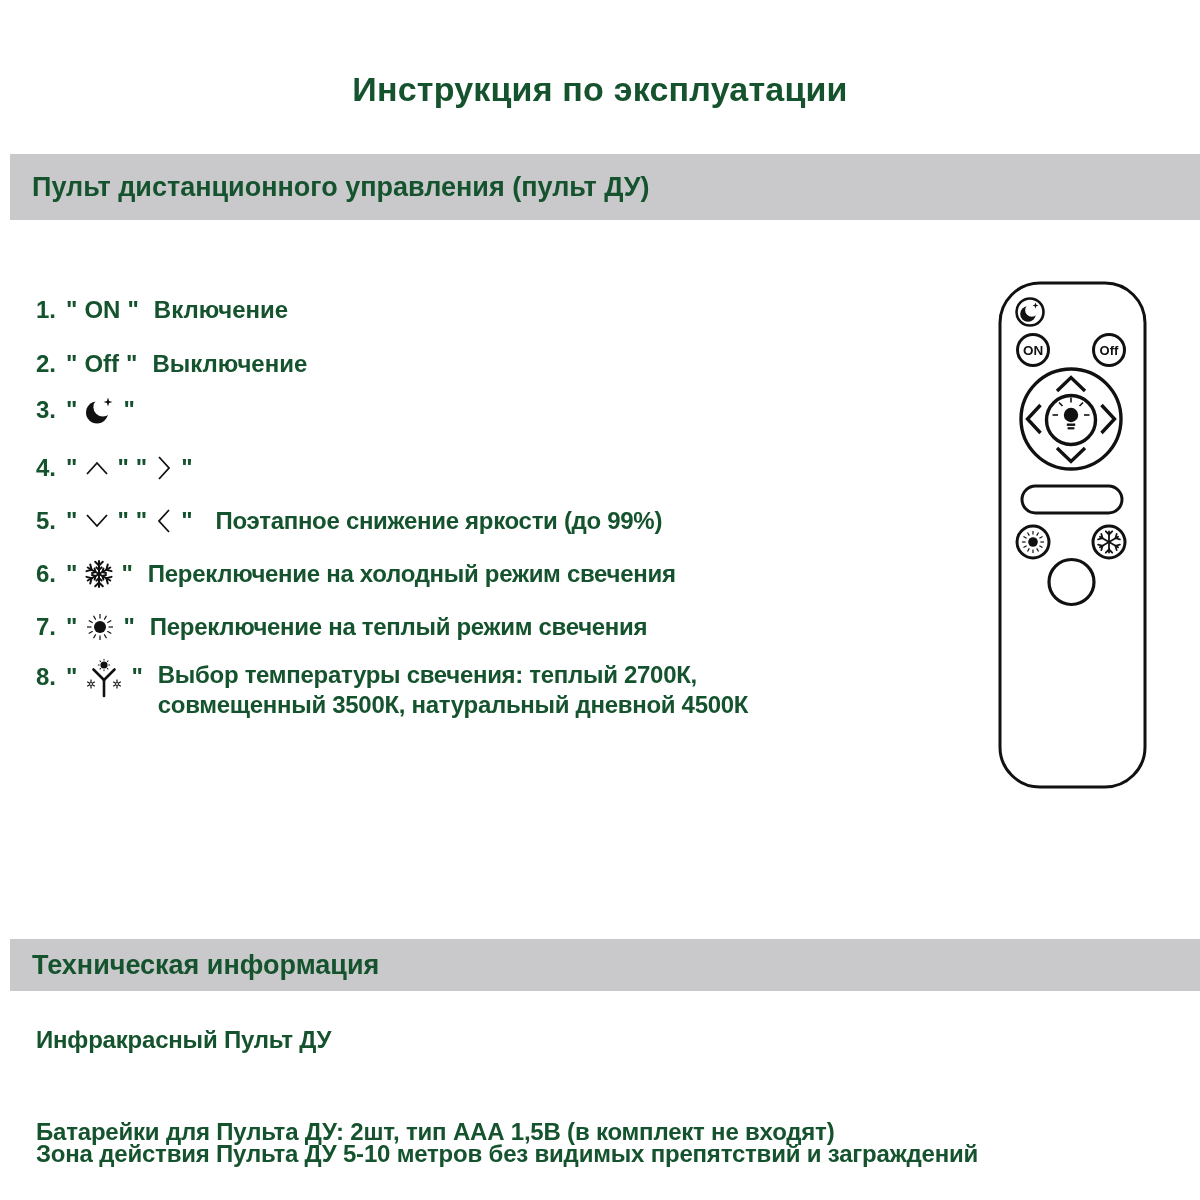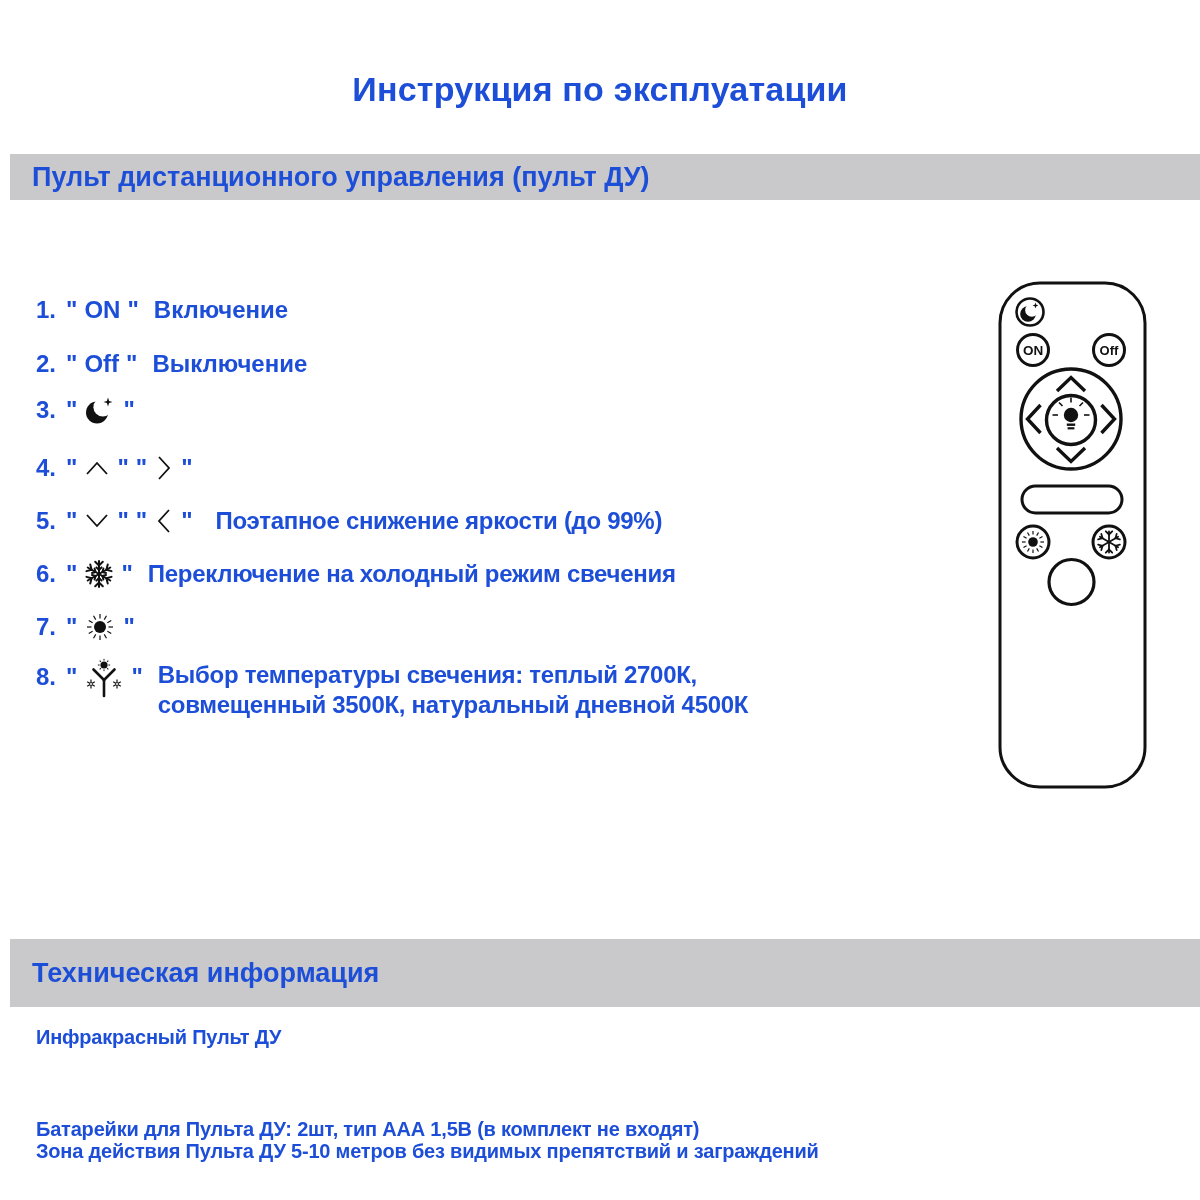--- a/index.html
+++ b/index.html
@@ -1,48 +1,48 @@
 <!DOCTYPE html>
 <html><head>
 <meta charset="utf-8">
 <style>
   html,body{margin:0;padding:0;background:#ffffff;}
   .page{
     position:relative;width:1200px;height:1200px;background:#ffffff;
-    font-family:"Liberation Sans",sans-serif;color:#1d4ed8;overflow:hidden;
+    font-family:"Liberation Sans",sans-serif;color:#14532d;overflow:hidden;
   }
   .title{
     position:absolute;top:70px;left:0;width:100%;text-align:center;
     font-size:34px;font-weight:bold;letter-spacing:0.2px;
   }
   .bar{
-    position:absolute;left:10px;width:1190px;height:46px;background:#c9c9cb;
+    position:absolute;left:10px;width:1190px;height:66px;background:#c9c9cb;
     display:flex;align-items:center;padding-left:22px;box-sizing:border-box;
     font-size:27px;font-weight:bold;
   }
   .bar1{top:154px;}
-  .bar2{top:939px;height:68px;}
+  .bar2{top:939px;height:52px;}
   .item{
     position:absolute;left:36px;display:flex;align-items:center;gap:7px;
     font-size:24px;font-weight:bold;white-space:nowrap;height:36px;
   }
   .i1{top:292px;} .i2{top:346px;} .i3{top:392px;}
   .i4{top:450px;} .i5{top:503px;} .i6{top:556px;}
   .i7{top:609px;} .i8{top:660px;align-items:flex-start;height:auto;}
   .i8 .q,.i8 .num{line-height:34px;}
   .i8 .icon{margin-top:-2px;}
   .num{margin-right:3px;}
   .q{font-size:24px;}
   .icon{display:inline-flex;align-items:center;justify-content:center;}
   .txt{margin-left:8px;}
   .txt-far{margin-left:16px;}
   .cond{letter-spacing:-0.3px;}
   .two-line{margin-left:8px;line-height:30px;}
   .tech{
-    position:absolute;left:36px;font-size:20px;font-weight:bold;
+    position:absolute;left:36px;font-size:24px;font-weight:bold;
     letter-spacing:-0.2px;white-space:nowrap;
   }
   .t1{top:1026px;} .t2{top:1118px;} .t3{top:1108px;margin-top:32px;}
   .remote-svg{position:absolute;left:993px;top:276px;}
   svg text{font-family:"Liberation Sans",sans-serif;font-weight:bold;}
 </style>
 </head>
 <body>
 
 <div class="page">
@@ -190,20 +190,21 @@
           <line x1="16" y1="7.5" x2="16" y2="3" transform="rotate(180 16 16)"></line>
           <line x1="16" y1="7.5" x2="16" y2="3" transform="rotate(210 16 16)"></line>
           <line x1="16" y1="7.5" x2="16" y2="3" transform="rotate(240 16 16)"></line>
           <line x1="16" y1="7.5" x2="16" y2="3" transform="rotate(270 16 16)"></line>
           <line x1="16" y1="7.5" x2="16" y2="3" transform="rotate(300 16 16)"></line>
           <line x1="16" y1="7.5" x2="16" y2="3" transform="rotate(330 16 16)"></line>
         </g>
       </svg>
     </span>
     <span class="q">"</span>
+    <span class="txt cond">Переключение на теплый режим свечения</span>
   </div>
 
   <div class="item i8">
     <span class="num">8.</span>
     <span class="q">"</span>
     <span class="icon">
       <svg width="40" height="44" viewBox="0 0 40 44">
         <g stroke="#111" stroke-width="2.6" stroke-linecap="round">
           <line x1="20" y1="22" x2="20" y2="38"></line>
           <line x1="20" y1="22" x2="9.5" y2="11.5"></line>

